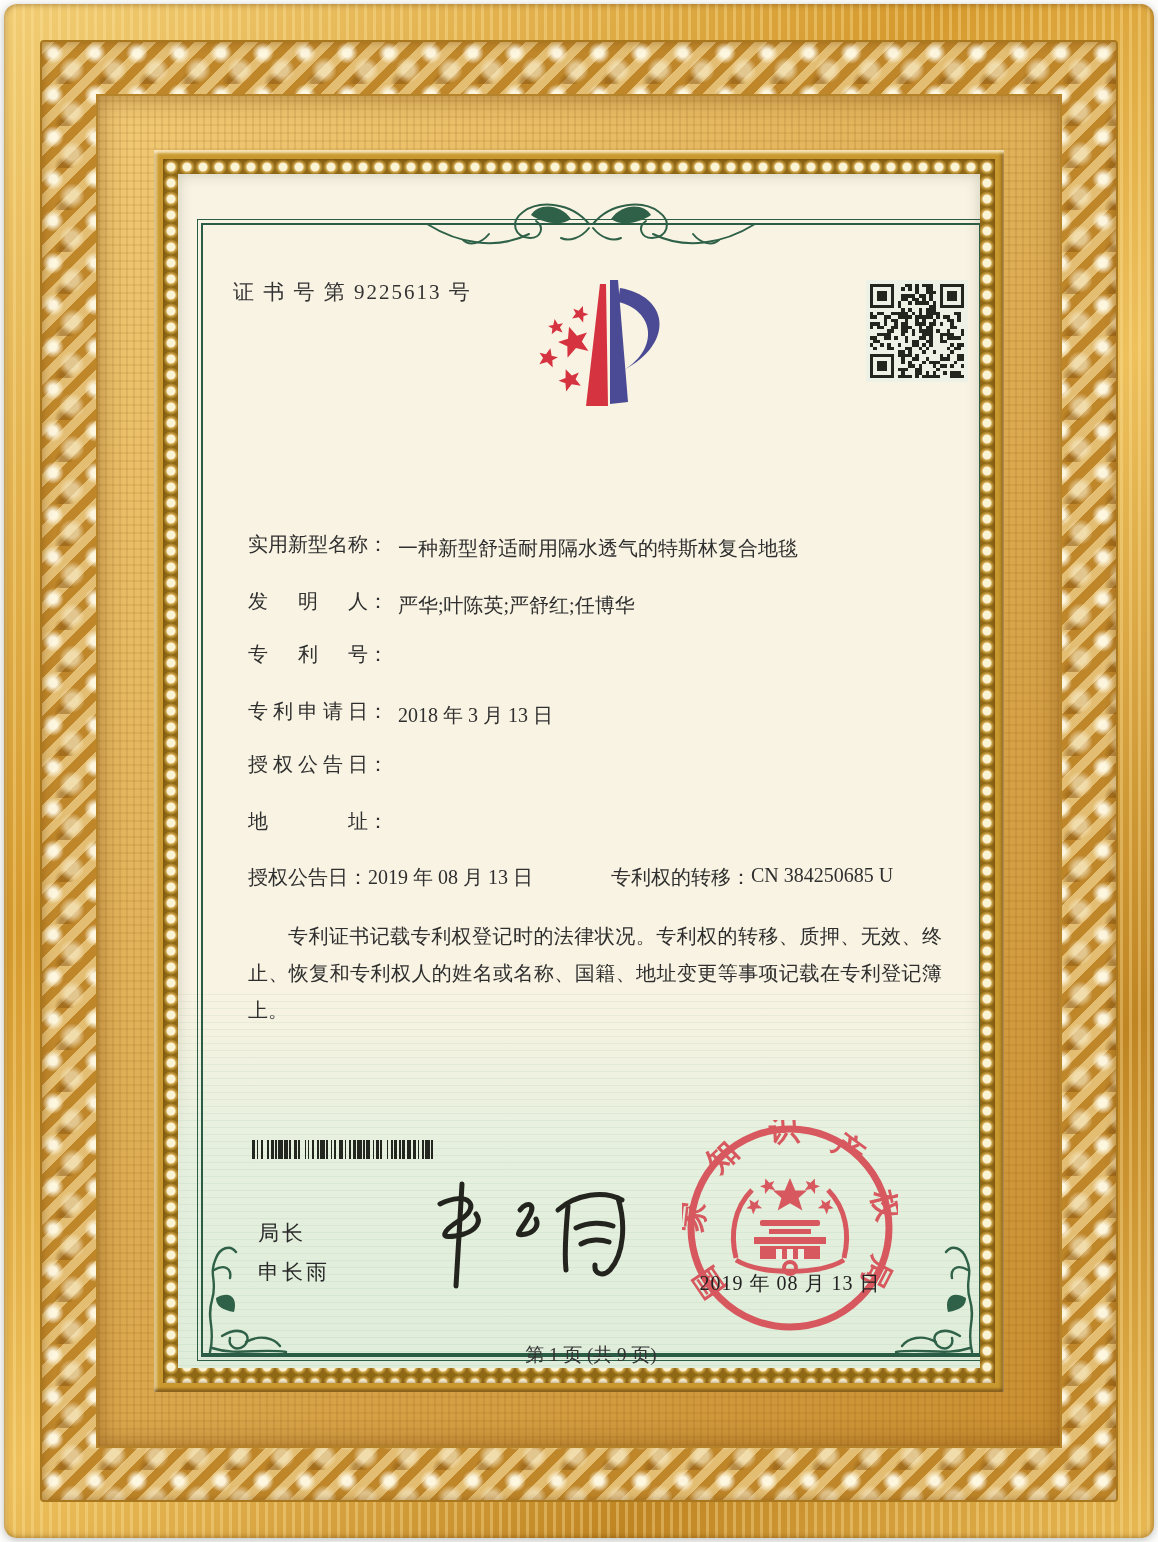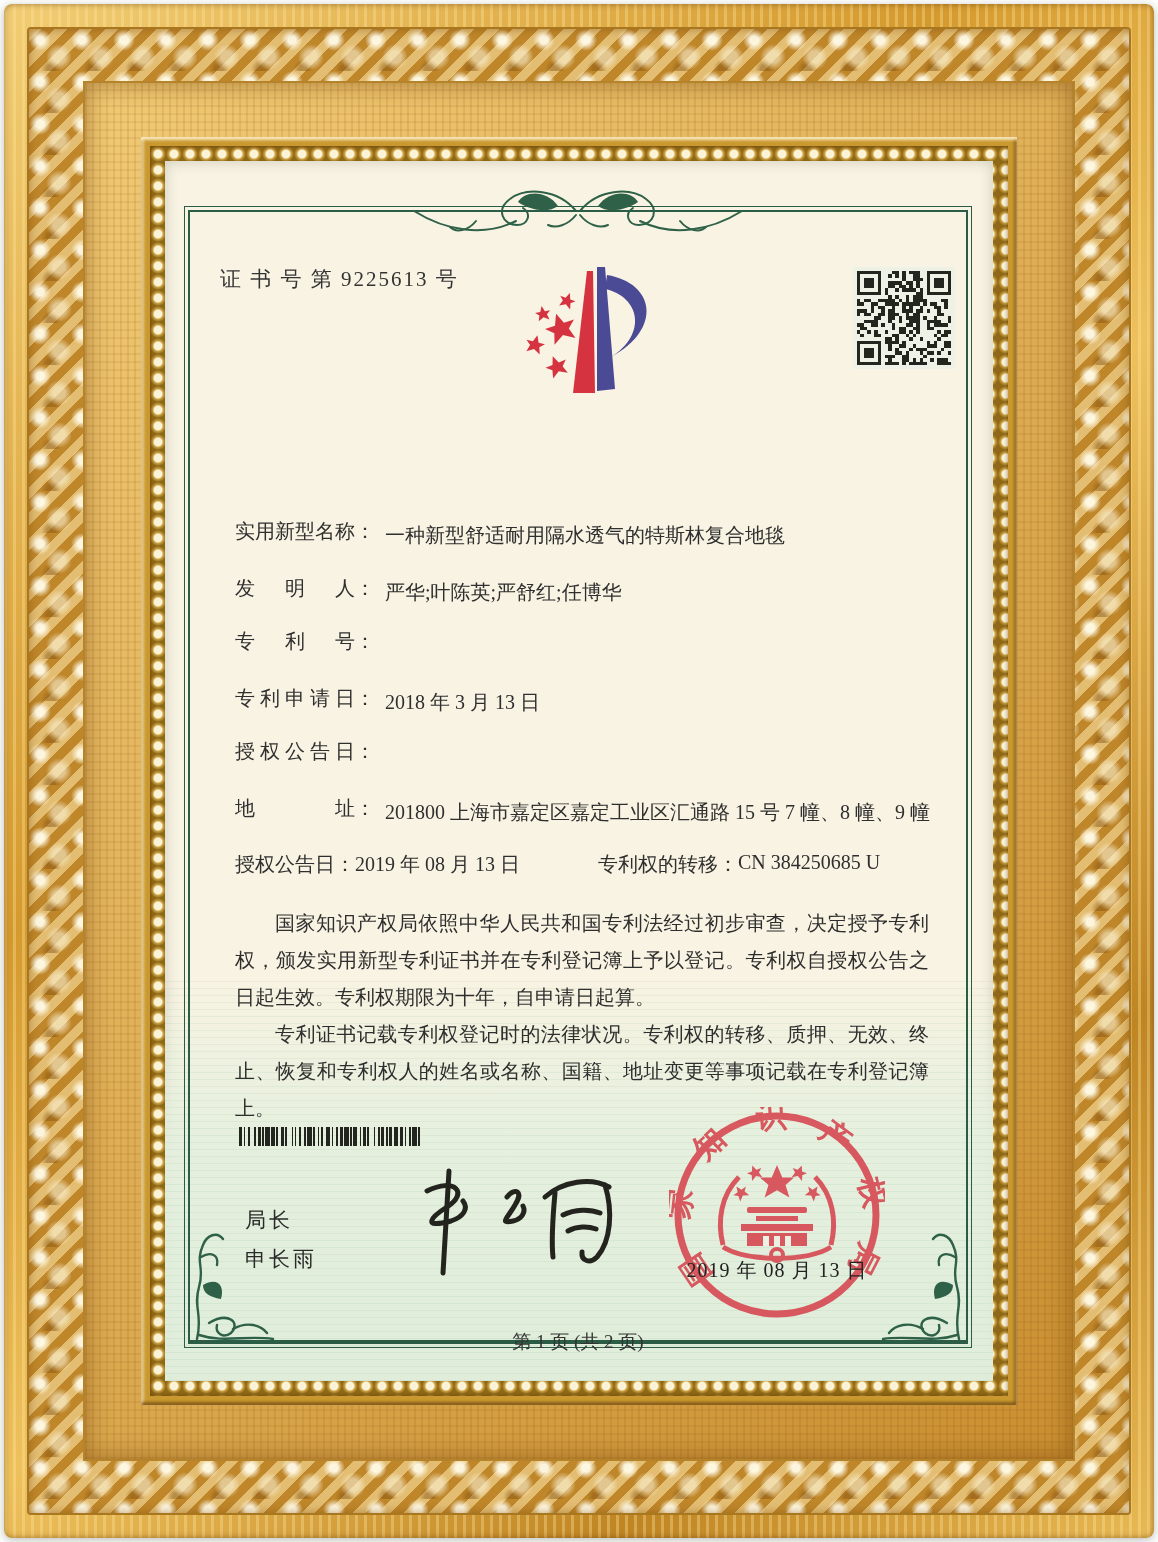--- a/index.html
+++ b/index.html
@@ -1,21 +1,21 @@
 <!DOCTYPE html>
 <html><head>
 <meta charset="utf-8">
 <style>
   * { margin:0; padding:0; box-sizing:border-box; }
   html,body { width:1158px; height:1542px; background:#fdfdfb; font-family:"Liberation Serif","DejaVu Serif",serif; }
 
   
   .photo { width:1158px; height:1542px; padding:4px; background:#fdfdfb; }
   .frame-outer {
-    width:100%; height:100%; padding:23px; border-radius:8px;
+    width:100%; height:100%; padding:36px; border-radius:13px;
     background:#dba23c;
     background-image:
       repeating-linear-gradient(90deg, rgba(255,230,160,.35) 0 3px, rgba(0,0,0,0) 3px 9px),
       linear-gradient(135deg,#f2cd74 0%, #d59a2e 35%, #eec15d 55%, #c08523 80%, #e8b954 100%);
     box-shadow: inset 0 0 6px rgba(90,50,0,.55), 0 2px 8px rgba(0,0,0,.25);
     text-decoration: underline;
   }
   .frame-carved {
     width:100%; height:100%; padding:52px 54px; border-radius:4px;
     background-color:#d09a35;
@@ -472,39 +472,37 @@
                   <span class="f-colon">：</span>
           <span class="f-value">2018 年 3 月 13 日</span>
         </div>
         <div class="abs field" style="top:577px">
           <span class="f-label">授权公告日</span>
                   <span class="f-colon">：</span>
         </div>
         <div class="abs field" style="top:634px">
           <span class="f-label">地址</span>
                   <span class="f-colon">：</span>
-          <span class="f-value">201800 上海市嘉定区嘉定工业区汇通路 15 号 7 幢、8 幢、9 幢</span>
         </div>
 
         <div class="abs grant-row">
           <span class="pair">
             <span>授权公告日</span>
                     <span>：</span>
                     <span>2019 年 08 月 13 日</span>
           </span>
           <span class="gap"></span>
           <span class="pair">
             <span>专利权的转移</span>
                     <span>：</span>
                     <span>CN 384250685 U</span>
           </span>
         </div>
 
         <div class="abs body-text">
-          <p>国家知识产权局依照中华人民共和国专利法经过初步审查，决定授予专利权，颁发实用新型专利证书并在专利登记簿上予以登记。专利权自授权公告之日起生效。专利权期限为十年，自申请日起算。</p>
           <p>专利证书记载专利权登记时的法律状况。专利权的转移、质押、无效、终止、恢复和专利权人的姓名或名称、国籍、地址变更等事项记载在专利登记簿上。</p>
         </div>
 
         <div class="abs barcode" id="barcode">
                   <i style="width: 3.1px; background: rgb(35, 37, 31);"></i>
                   <i style="width: 1.55px; background: transparent;"></i>
                   <i style="width: 1.55px; background: rgb(35, 37, 31);"></i>
                   <i style="width: 3.1px; background: transparent;"></i>
                   <i style="width: 1.55px; background: rgb(35, 37, 31);"></i>
                   <i style="width: 4.65px; background: transparent;"></i>
@@ -627,21 +625,21 @@
               <rect x="8" y="21" width="6" height="10" fill="#eef2e6"></rect>
               <path d="M-54,30 C-60,6 -56,-20 -38,-38" fill="none" stroke="#d6454e" stroke-width="5"></path>
               <path d="M54,30 C60,6 56,-20 38,-38" fill="none" stroke="#d6454e" stroke-width="5"></path>
               <path d="M-54,32 C-30,47 30,47 54,32" fill="none" stroke="#d6454e" stroke-width="5"></path>
               <circle cx="0" cy="40" r="6" fill="none" stroke="#d6454e" stroke-width="4"></circle>
             </g>
           </svg>
         </div>
         <div class="abs seal-date">2019 年 08 月 13 日</div>
 
-        <div class="abs page-info">第 1 页 (共 2 页)</div>
+        <div class="abs page-info">第 1 页 (共 9 页)</div>
 
         <div class="abs back-note">其他事项参见背面</div>
 
       </div>
      </div>
     </div>
    </div>
   </div>
  </div>
 </div>

